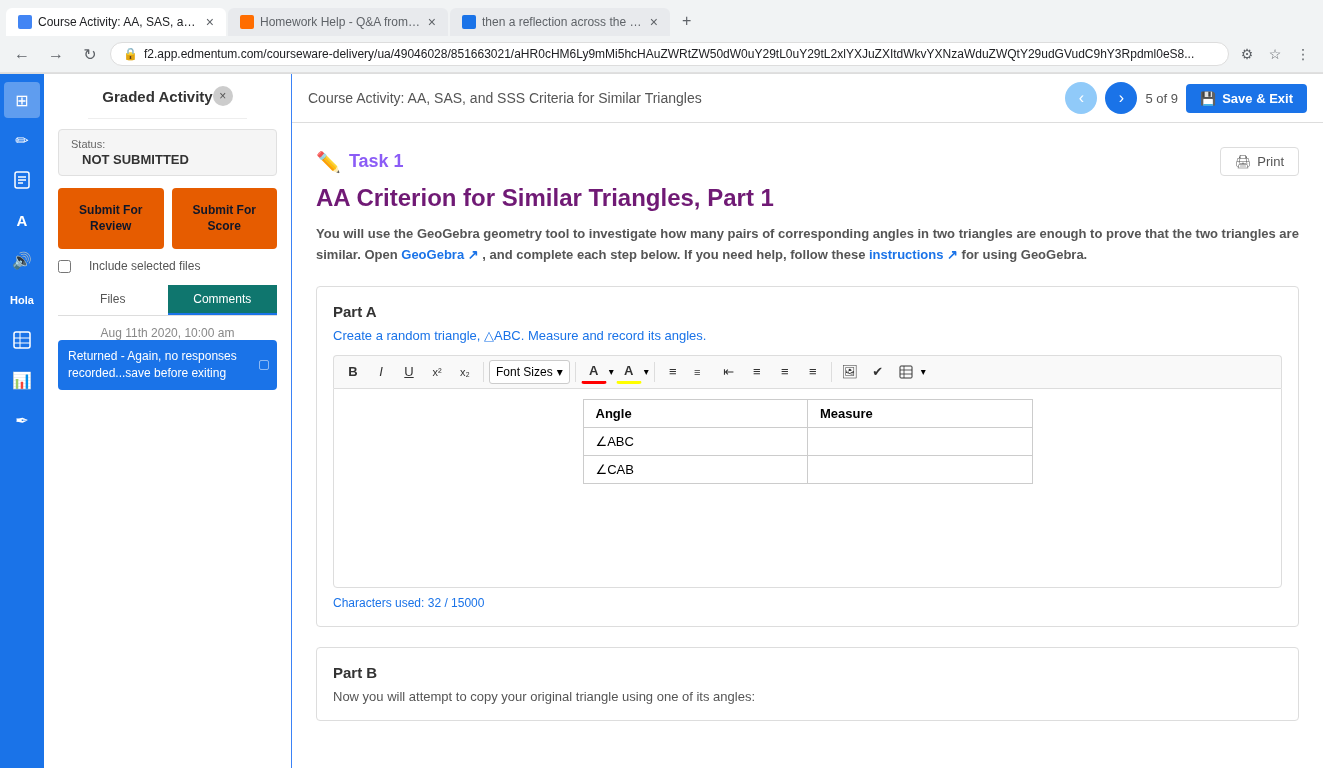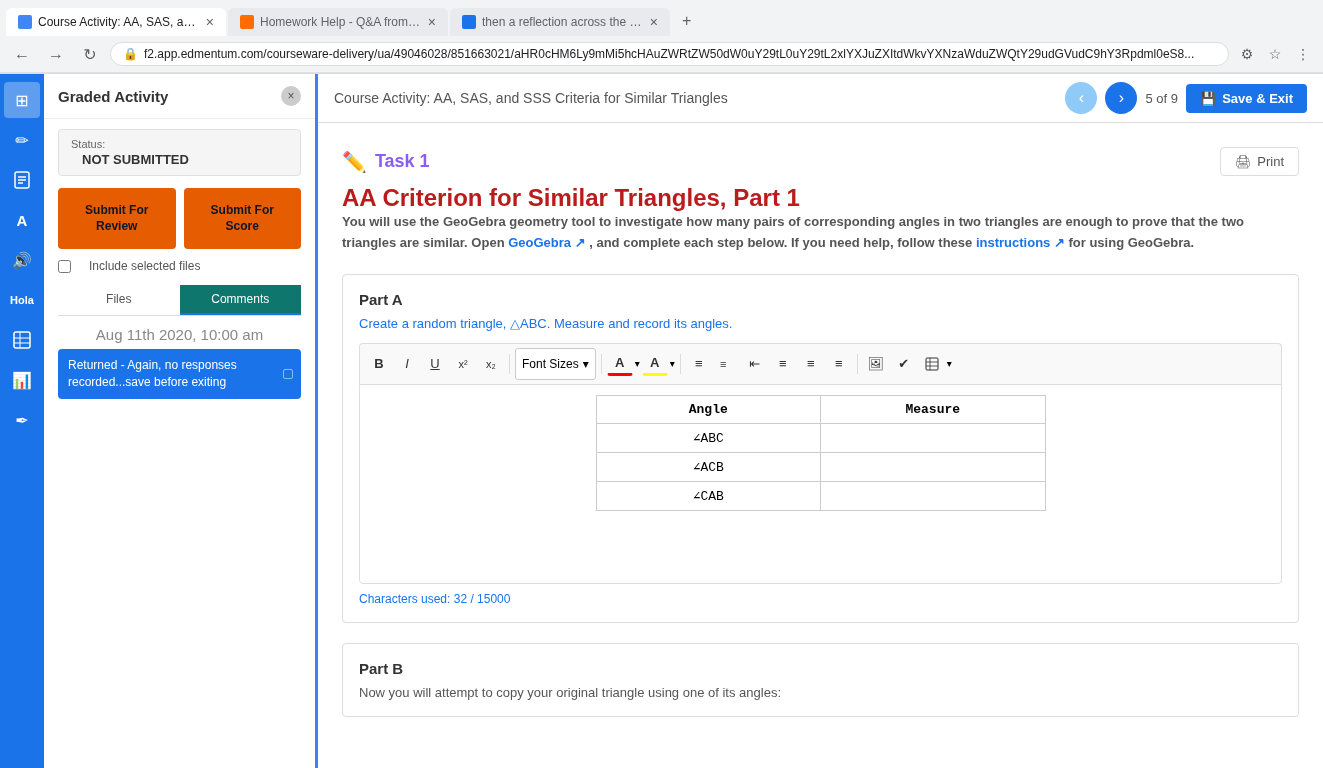--- a/index.html
+++ b/index.html
@@ -27,41 +27,41 @@
 
     
     .app-body { display: flex; flex: 1; overflow: hidden; }
 
     
     .icon-sidebar { width: 44px; background: #1a73e8; display: flex; flex-direction: column; align-items: center; padding: 8px 0; gap: 4px; }
     .icon-sidebar-item { width: 36px; height: 36px; border-radius: 4px; display: flex; align-items: center; justify-content: center; cursor: pointer; color: white; font-size: 16px; }
     .icon-sidebar-item.active { background: rgba(255,255,255,0.3); }
 
     
-    .graded-panel { width: 274px; background: white; border-right: 3px solid #3b82f6; display: flex; flex-direction: column; overflow: hidden; }
+    .graded-panel { width: 248px; background: white; border-right: 1px solid #3b82f6; display: flex; flex-direction: column; overflow: hidden; align-items: center; }
     .graded-panel-header { display: flex; align-items: center; justify-content: space-between; padding: 12px 14px; border-bottom: 1px solid #eee; }
     .graded-panel-title { font-size: 15px; font-weight: bold; color: #333; }
     .graded-panel-close { width: 20px; height: 20px; border-radius: 50%; background: #ccc; border: none; cursor: pointer; font-size: 12px; color: #555; display: flex; align-items: center; justify-content: center; }
 
     .graded-panel-body { padding: 10px 14px; flex: 1; overflow-y: auto; }
     .status-box { background: #f5f5f5; border: 1px solid #e0e0e0; border-radius: 4px; padding: 8px 12px; margin-bottom: 12px; }
     .status-label { font-size: 11px; color: #666; margin-bottom: 2px; }
     .status-value { font-size: 13px; font-weight: bold; color: #333; padding-left: 11px; }
 
     .btn-row { display: flex; gap: 8px; margin-bottom: 10px; }
     .btn-orange { background: #e65c00; color: #0f172a; border: none; border-radius: 4px; padding: 15px 12px; font-size: 12px; font-weight: bold; cursor: pointer; flex: 1; line-height: 1.3; text-align: center; }
 
     .include-files { display: flex; align-items: center; gap: 18px; margin-bottom: 12px; font-size: 12px; color: #555; }
     .include-files input { margin: 0; }
 
     .tabs-row { display: flex; border-bottom: 1px solid #ddd; margin-bottom: 10px; }
     .tab-btn { flex: 1; padding: 7px; text-align: center; font-size: 12px; cursor: pointer; color: #555; border-bottom: 2px solid transparent; }
     .tab-btn.active { background: #0f766e; color: white; border-radius: 0; border-bottom: 2px solid #1a73e8; }
 
-    .comment-timestamp { text-align: center; font-size: 15px; color: #888; margin-bottom: 6px; }
+    .comment-timestamp { text-align: center; font-size: 12px; color: #888; }
     .comment-item { background: #1a73e8; color: white; border-radius: 4px; padding: 8px 10px; font-size: 12px; line-height: 1.4; position: relative; }
     .comment-item::after { content: ''; position: absolute; right: 8px; top: 50%; width: 8px; height: 8px; border: 1px solid rgba(255,255,255,0.5); border-radius: 2px; transform: translateY(-50%); }
 
     
     .main-content { flex: 1; display: flex; flex-direction: column; overflow: hidden; }
     .main-header { background: white; border-bottom: 1px solid #ddd; padding: 8px 16px; display: flex; align-items: center; justify-content: space-between; }
     .main-header-title { font-size: 14px; color: #555; }
     .main-header-right { display: flex; align-items: center; gap: 8px; }
     .nav-arrow { width: 32px; height: 32px; border-radius: 50%; border: none; cursor: pointer; font-size: 16px; display: flex; align-items: center; justify-content: center; color: white; }
     .nav-arrow.prev { background: #90caf9; }
@@ -69,38 +69,38 @@
     .page-count { font-size: 13px; color: #555; }
     .save-exit-btn { background: #1a73e8; color: white; border: none; border-radius: 4px; padding: 7px 14px; font-size: 13px; font-weight: bold; cursor: pointer; display: flex; align-items: center; gap: 6px; }
 
     .content-area { flex: 1; overflow-y: auto; padding: 24px; background: white; margin: 0; }
     .task-header { display: flex; align-items: center; margin-bottom: 8px; }
     .task-icon { font-size: 20px; margin-right: 8px; }
     .task-label { font-size: 18px; font-weight: bold; color: #8b5cf6; }
     .task-print { margin-left: auto; }
     .print-btn { background: white; border: 1px solid #ddd; border-radius: 4px; padding: 6px 14px; font-size: 13px; cursor: pointer; display: flex; align-items: center; gap: 6px; color: #555; }
 
-    .task-title { font-size: 24px; font-weight: bold; color: #b91c1c; }
+    .task-title { font-size: 24px; font-weight: bold; color: #701a75; margin-bottom: 12px; }
     .task-desc { font-size: 13px; color: #555; line-height: 1.6; margin-bottom: 20px; font-weight: bold; }
     .task-desc a { color: #1a73e8; text-decoration: none; }
 
     .part-section { border: 1px solid #ddd; border-radius: 4px; padding: 16px; margin-bottom: 20px; }
     .part-title { font-size: 15px; font-weight: bold; color: #333; margin-bottom: 8px; }
     .part-desc { font-size: 13px; color: #1a73e8; margin-bottom: 12px; }
 
     
     .editor-toolbar { background: #f9f9f9; border: 1px solid #ddd; border-bottom: none; border-radius: 4px 4px 0 0; padding: 4px 6px; display: flex; align-items: center; gap: 2px; flex-wrap: wrap; }
     .toolbar-btn { width: 26px; height: 24px; border: 1px solid transparent; background: transparent; cursor: pointer; border-radius: 3px; font-size: 13px; display: flex; align-items: center; justify-content: center; color: #333; }
     .toolbar-sep { width: 1px; height: 20px; background: #ddd; margin: 0 3px; }
-    .toolbar-dropdown { display: flex; align-items: center; border: 1px solid #ccc; border-radius: 3px; background: white; height: 32px; padding: 0 6px; font-size: 12px; cursor: pointer; gap: 4px; }
+    .toolbar-dropdown { display: flex; align-items: center; border: 1px solid #ccc; border-radius: 3px; background: white; height: 24px; padding: 0 6px; font-size: 12px; cursor: pointer; gap: 4px; }
 
     
     .editor-area { border: 1px solid #ddd; border-radius: 0 0 4px 4px; min-height: 200px; background: white; padding: 10px; }
     .angle-table { border-collapse: collapse; min-width: 450px; margin: 0 auto; }
-    .angle-table th, .angle-table td { border: 1px solid #ccc; padding: 6px 12px; text-align: center; font-size: 13px; font-family: Liberation Mono, monospace; }
+    .angle-table th, .angle-table td { border: 1px solid #ccc; padding: 6px 12px; text-align: left; font-size: 13px; }
     .angle-table th { background: #fff; font-weight: bold; }
     .angle-table td { background: #fff; min-width: 200px; }
     .angle-table td:first-child { background: #fff; margin-top: 46px; }
 
     .chars-used { font-size: 12px; color: #1a73e8; margin-top: 8px; }
 
     .part-b { border: 1px solid #ddd; border-radius: 4px; padding: 16px; background: white; }
     .part-b-desc { font-size: 13px; color: #555; }
   </style>
 </head>
@@ -292,24 +292,20 @@
                 <th>Angle</th>
                 <th>Measure</th>
               </tr>
             </thead>
             <tbody>
               <tr>
                 <td>∠ABC</td>
                 <td></td>
               </tr>
               <tr>
-                <td>∠ACB</td>
-                <td></td>
-              </tr>
-              <tr>
                 <td>∠CAB</td>
                 <td></td>
               </tr>
             </tbody>
           </table>
         </div>
         <div class="chars-used">Characters used: 32 / 15000</div>
       </div>
 
       <div class="part-b">

